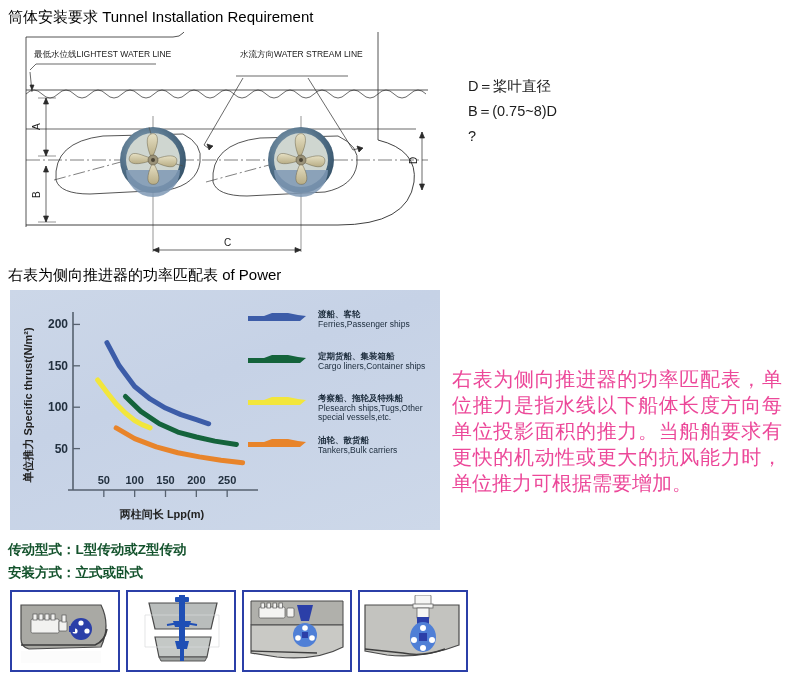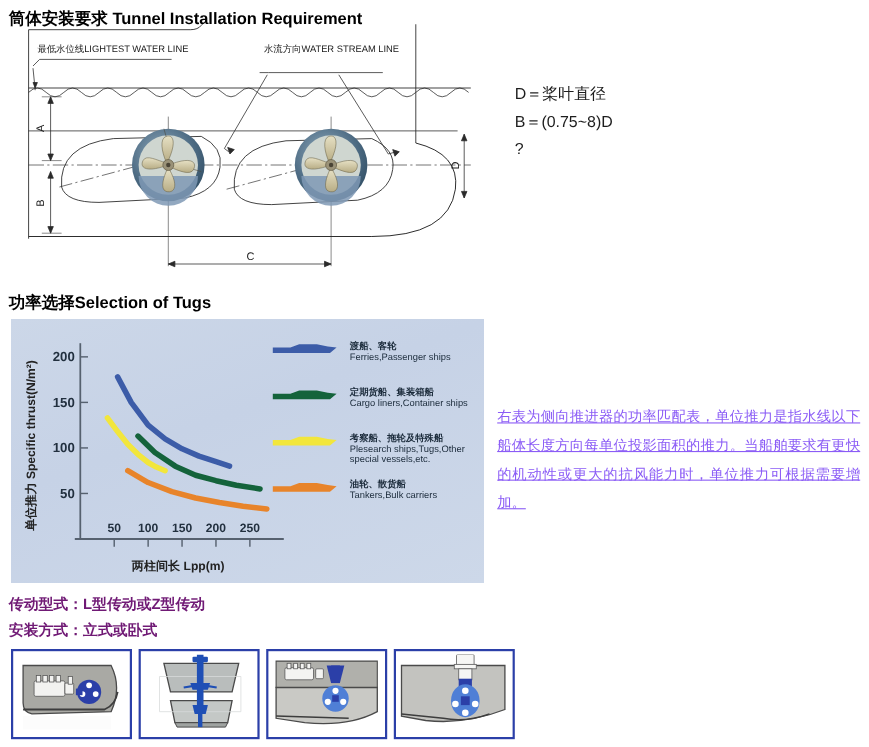--- a/index.html
+++ b/index.html
@@ -14,35 +14,35 @@
     font-family: "Liberation Sans", sans-serif;
     color: #1a1a1a;
     overflow: hidden;
   }
 
   
   .abs { position: absolute; }
 
   .section-title {
     font-size: 15px;
-    font-weight: bold;
+    font-weight: normal;
     color: #000;
     letter-spacing: 0px;
     white-space: nowrap;
   }
   .sub-title {
     font-size: 13.5px;
     font-weight: bold;
-    color: #701a75;
+    color: #14532d;
     white-space: nowrap;
   }
 
   
   #tunnel-drawing {
-    left: 8px; top: 22px; width: 430px; height: 230px;
+    left: 8px; top: 32px; width: 430px; height: 230px;
   }
   #tunnel-drawing svg { display:block; }
 
   #formula-block {
     left: 452px; top: 74px; width: 332px;
     font-size: 14.5px;
     line-height: 25px;
     color: #1d1d1d;
     margin-left: 16px;
   }
@@ -53,25 +53,24 @@
 
   #chart-panel {
     left: 10px; top: 290px; width: 430px; height: 240px;
     background: linear-gradient(160deg,#ccd7e8 0%, #c6d2e6 40%, #cdd8e9 100%);
     overflow: hidden;
   }
   #chart-panel svg { display:block; }
 
   #chart-note {
     left: 452px; top: 366px; width: 330px;
-    font-size: 13px;
+    font-size: 20px;
     line-height: 26px;
-    color: #8b5cf6;
+    color: #ec4899;
     text-align: justify;
-    text-decoration: underline;
   }
 
   
   #drive-type   { left: 8px; top: 541px; }
   #mount-type   { left: 8px; top: 564px; text-align: right; }
 
   #thumb-row {
     left: 10px; top: 590px; width: 470px; height: 84px;
     display: flex;
     gap: 6px;
@@ -200,21 +199,21 @@
     <text x="216" y="214" font-family="Liberation Sans, sans-serif" font-size="10" fill="#1a1a1a">C</text>
   </svg>
 </div>
 
 <div class="abs" id="formula-block">
   <div>D＝桨叶直径</div>
   <div>B＝(0.75~8)D</div>
   <div>?</div>
 </div>
 
-<div class="abs section-title" id="power-title">功率选择Selection of Tugs</div>
+<div class="abs section-title" id="power-title">右表为侧向推进器的功率匹配表 of Power</div>
 
 <div class="abs" id="chart-panel">
   <svg width="430" height="240" viewBox="0 0 430 240" xmlns="http://www.w3.org/2000/svg" id="chart-svg">
 
     <g stroke="#56616f" stroke-width="1.6" fill="none">
       <path d="M63,22 L63,200"></path>
       <path d="M58,200 L248,200"></path>
     </g>
     <g id="chart-ticks" stroke="#56616f" stroke-width="1.3" fill="none">
         <path d="M93.83333333333333,200 L93.83333333333333,207"></path>

